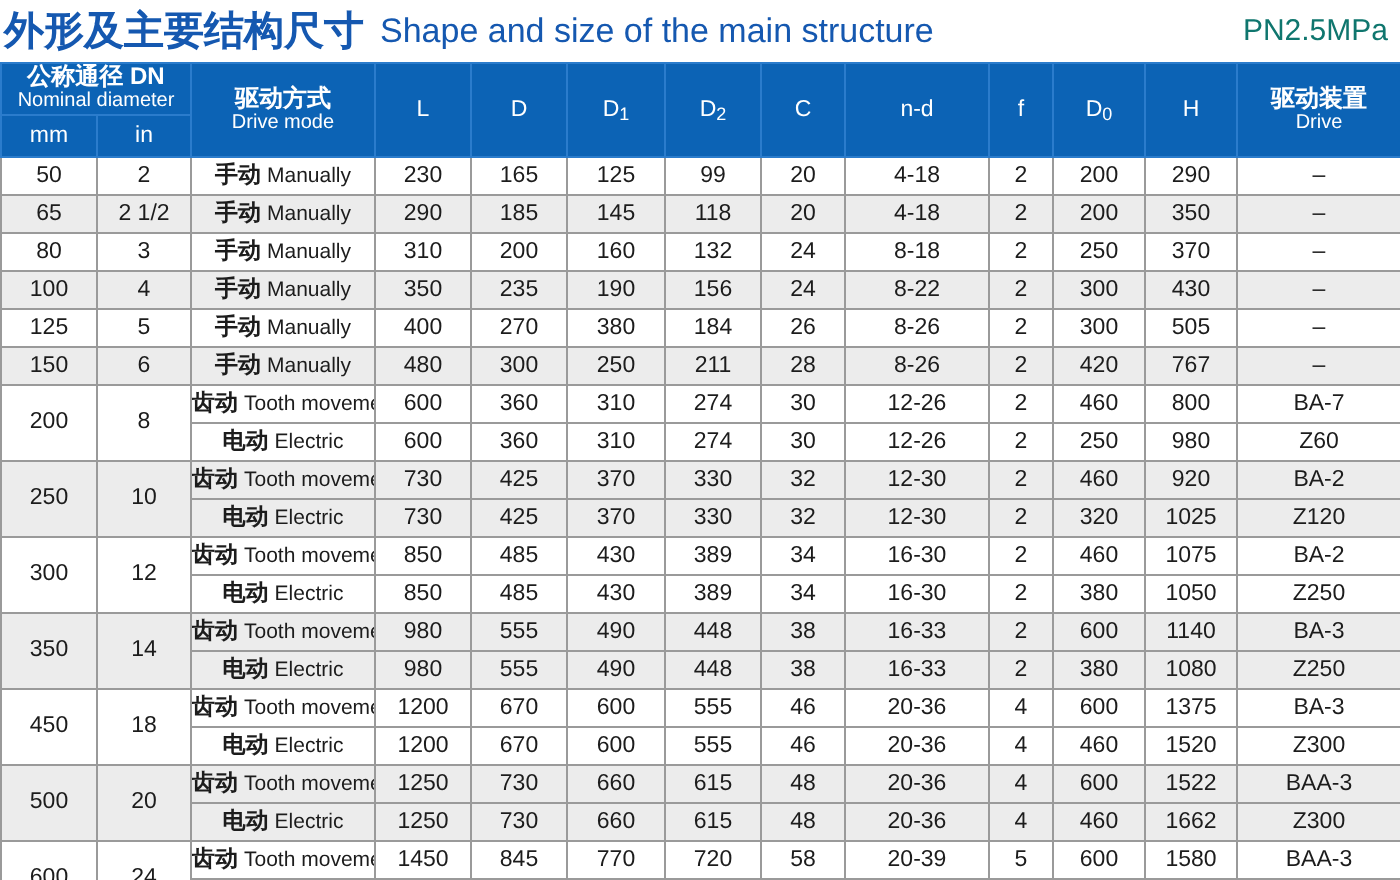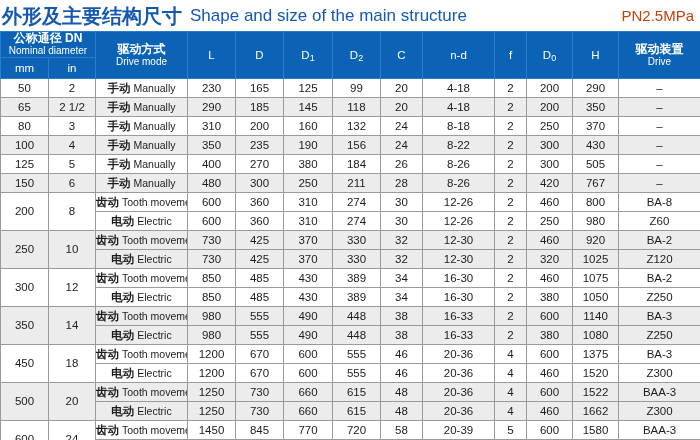--- a/index.html
+++ b/index.html
@@ -39,21 +39,21 @@
   .title-en {
     color: #1558b0;
     font-size: 17px;
     font-weight: normal;
     margin-left: 8px;
     line-height: 1;
     white-space: nowrap;
   }
   .pn-label {
     margin-left: auto;
-    color: #c2410c;
+    color: #0f766e;
     font-size: 15px;
     font-weight: normal;
     padding-right: 4px;
     white-space: nowrap;
   }
 
   
   table.spec {
     border-collapse: collapse;
     table-layout: fixed;
@@ -308,21 +308,21 @@
           <td class="mode"><span class="mode-cn">齿动</span><span class="mode-en">Tooth movement</span></td>
           <td class="num">600</td>
           <td class="num">360</td>
           <td class="num">310</td>
           <td class="num">274</td>
           <td class="num">30</td>
           <td class="num">12-26</td>
           <td class="num">2</td>
           <td class="num">460</td>
           <td class="num">800</td>
-          <td class="drive">BA-8</td>
+          <td class="drive">BA-7</td>
         </tr>
         <tr>
           <td class="mode"><span class="mode-cn">电动</span><span class="mode-en">Electric</span></td>
           <td class="num">600</td>
           <td class="num">360</td>
           <td class="num">310</td>
           <td class="num">274</td>
           <td class="num">30</td>
           <td class="num">12-26</td>
           <td class="num">2</td>

